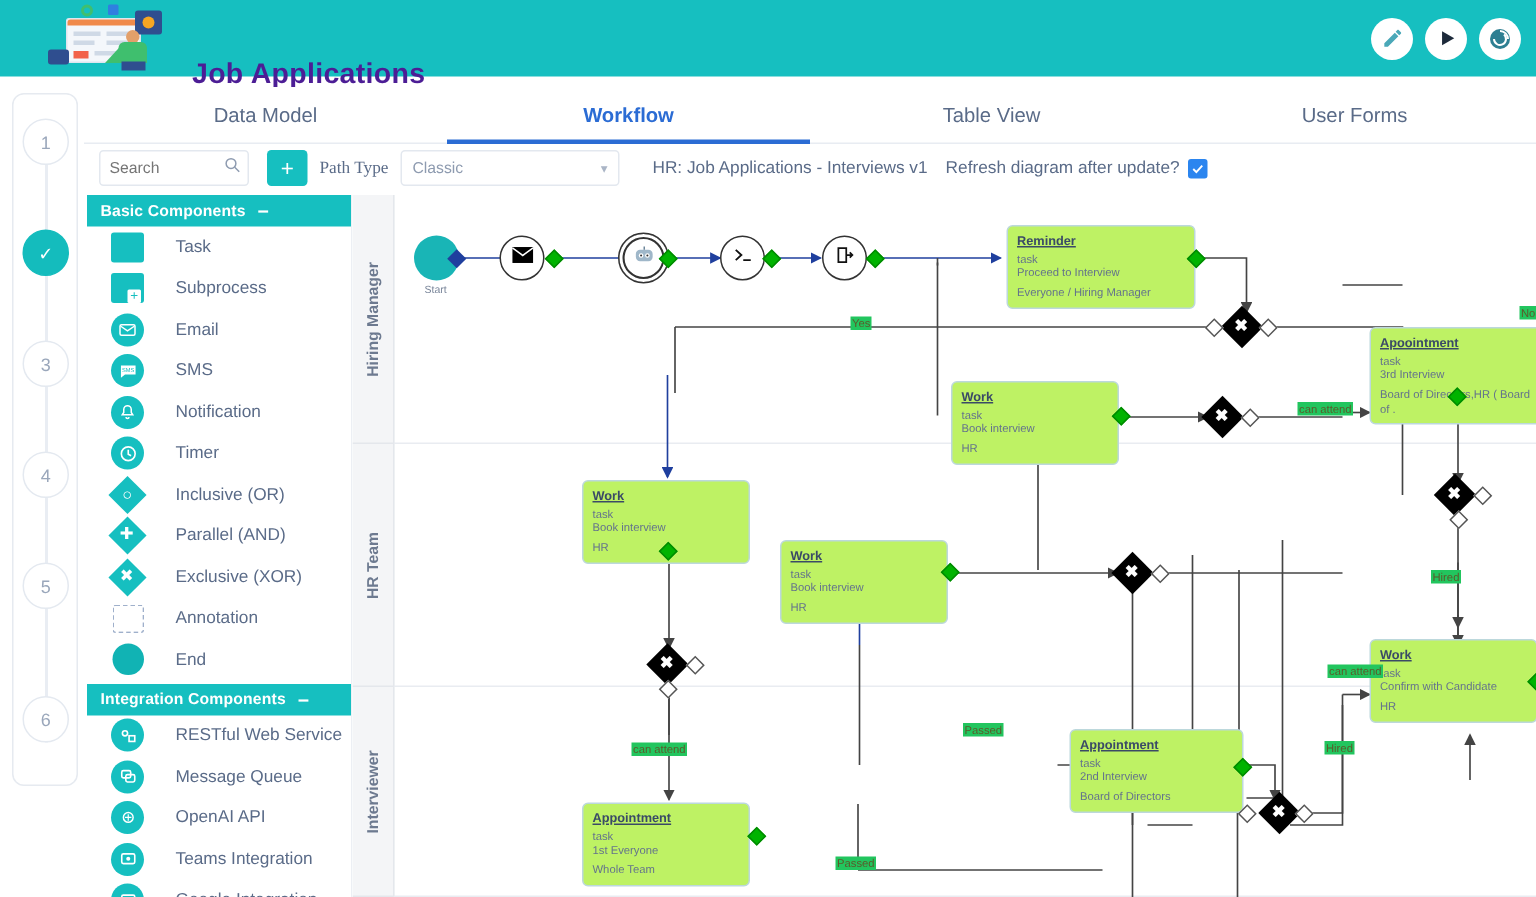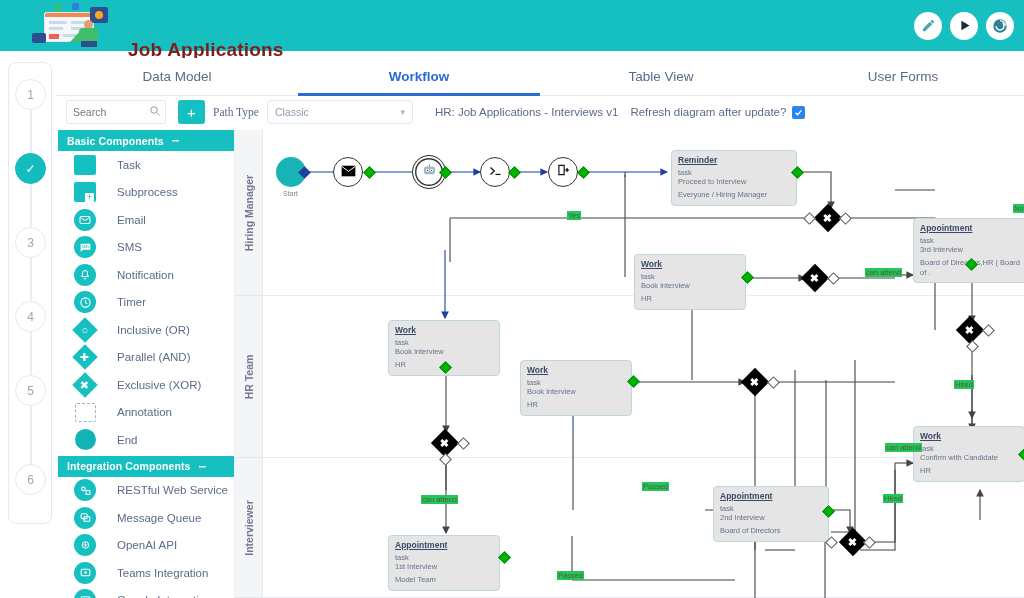--- a/index.html
+++ b/index.html
@@ -32,21 +32,21 @@
   .art-orange-dot { position:absolute; left:5px; top:4px; width:8px; height:8px; background:#f5a623; border-radius:50%;}
   .art-person-head { position:absolute; left:52px; top:17px; width:9px; height:9px; border-radius:50%; background:#e3a06a;}
   .art-person-body { position:absolute; left:47px; top:25px; width:19px; height:14px; background:#3fbf6e; border-radius:4px 4px 0 0;}
   .art-person-leg { position:absolute; left:49px; top:38px; width:16px; height:6px; background:#2f4e8f;}
   .art-green-tri { position:absolute; left:38px; top:26px; width:0; height:0; border-left:12px solid transparent; border-bottom:13px solid #3fbf6e;}
   .art-dot1 { position:absolute; left:22px; top:0px; width:8px; height:8px; border:2px solid #3fbf6e; border-radius:50%;}
   .art-dot2 { position:absolute; left:40px; top:0px; width:7px; height:7px; background:#2f7fe0; border-radius:1px;}
   .art-sm { position:absolute; left:0px; top:30px; width:14px; height:10px; background:#2f4e8f; border-radius:2px;}
 
   .header-title {
-    margin-left: 18px; font-size: 19px; font-weight: bold; color: #7f1d1d;
+    margin-left: 18px; font-size: 19px; font-weight: bold; color: #4c1d95;
     letter-spacing: .2px;
     margin-top: 48px;
   }
   .header-actions { margin-left: auto; margin-right: 10px; display: flex; gap: 8px; align-items: center; }
   .hbtn {
     width: 28px; height: 28px; border-radius: 50%; background: #ffffff;
     display: flex; align-items: center; justify-content: center; cursor: pointer;
   }
   .hbtn svg { display: block; }
 
@@ -144,21 +144,21 @@
   .lane-hdr span {
     position: absolute; left: 50%; top: 50%;
     transform: translate(-50%,-50%) rotate(-90deg);
     white-space: nowrap; font-size: 10.5px; color: #6d7a90; font-weight: bold;
   }
   .lane-body { position: absolute; left: 28px; right: 0; border-bottom: 1px solid #e9ecf1; }
 
   svg.flow { position: absolute; left: 0; top: 0; width: 789px; height: 468px; }
 
   .node {
-    position: absolute; background: #e5e5e5; border: 1px solid #bcd8dc; border-radius: 4px;
+    position: absolute; background: #bef264; border: 1px solid #bcd8dc; border-radius: 4px;
     padding: 4px 6px 5px 6px; font-size: 7.5px; color: #4b5a73; line-height: 1.28;
   }
   .node .ttl { font-size: 8.5px; color: #3a4a66; text-decoration: underline; font-weight: bold; margin-bottom: 2px;}
   .node .sub { color: #64738c; }
   .node .sub2 { color: #64738c; margin-top: 3px; }
 
   .rnd { position: absolute; width: 30px; height: 30px; border-radius: 50%; background: #fff; border: 1.6px solid #333; display:flex; align-items:center; justify-content:center;}
   .startc { position: absolute; width: 30px; height: 30px; border-radius: 50%; background: #19b5b6; }
   .startlbl { position:absolute; font-size: 7px; color:#7b879b; }
   .gw { position: absolute; width: 20px; height: 20px; background:#000; transform: rotate(45deg); display:flex; align-items:center; justify-content:center;}
@@ -666,22 +666,22 @@
   <div class="gw" style="left:200px; top:303px">
       <span>✖</span>
     </div>
   <div class="sm-dia" style="left:224px; top:309px"></div>
   <div class="sm-dia" style="left:206px; top:325px"></div>
   <div class="elbl" style="left:186px; top:365px">can attend</div>
 
   <div class="node" style="left:153px; top:405px; width:112px">
     <div class="ttl">Appointment</div>
     <div class="sub">task</div>
-    <div class="sub">1st Interview</div>
-    <div class="sub2">Model Team</div>
+    <div class="sub">1st Everyone</div>
+    <div class="sub2">Whole Team</div>
   </div>
   <div class="gdot" style="left:265px; top:423px"></div>
   <div class="elbl" style="left:322px; top:441px">Passed</div>
   <div class="elbl" style="left:407px; top:352px">Passed</div>
 
   <div class="node" style="left:478px; top:356px; width:116px">
     <div class="ttl">Appointment</div>
     <div class="sub">task</div>
     <div class="sub">2nd Interview</div>
     <div class="sub2">Board of Directors</div>

